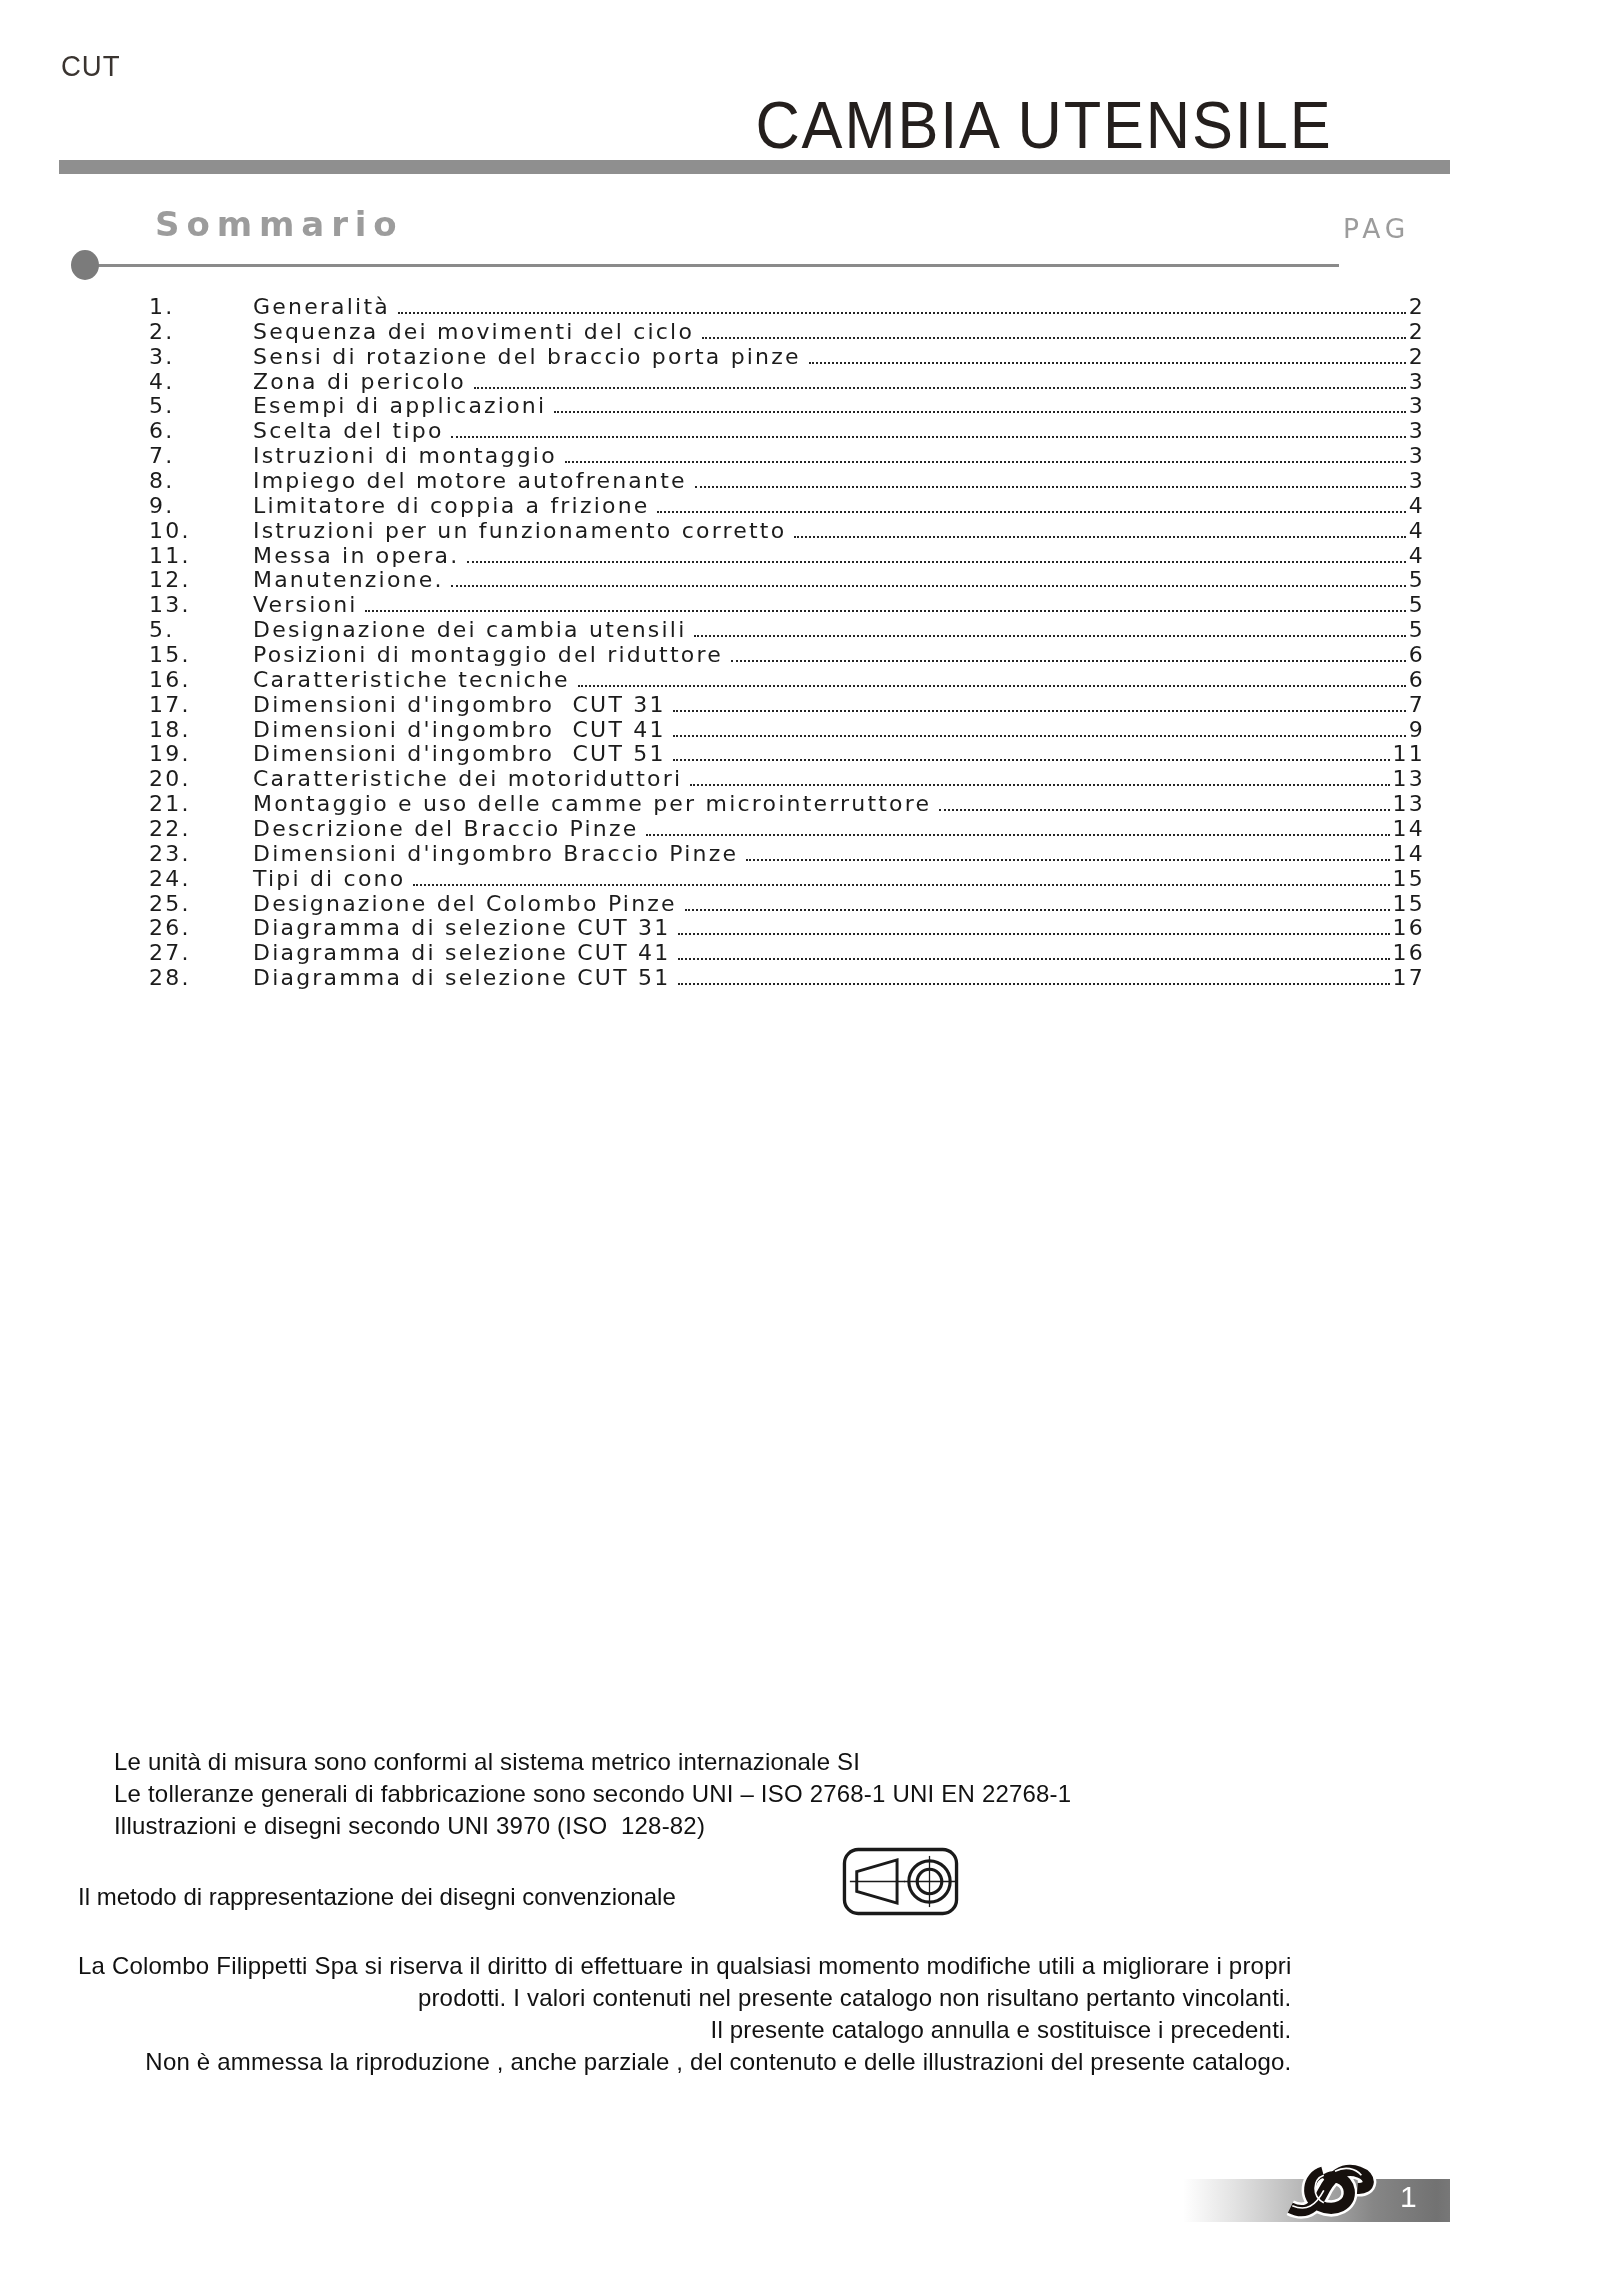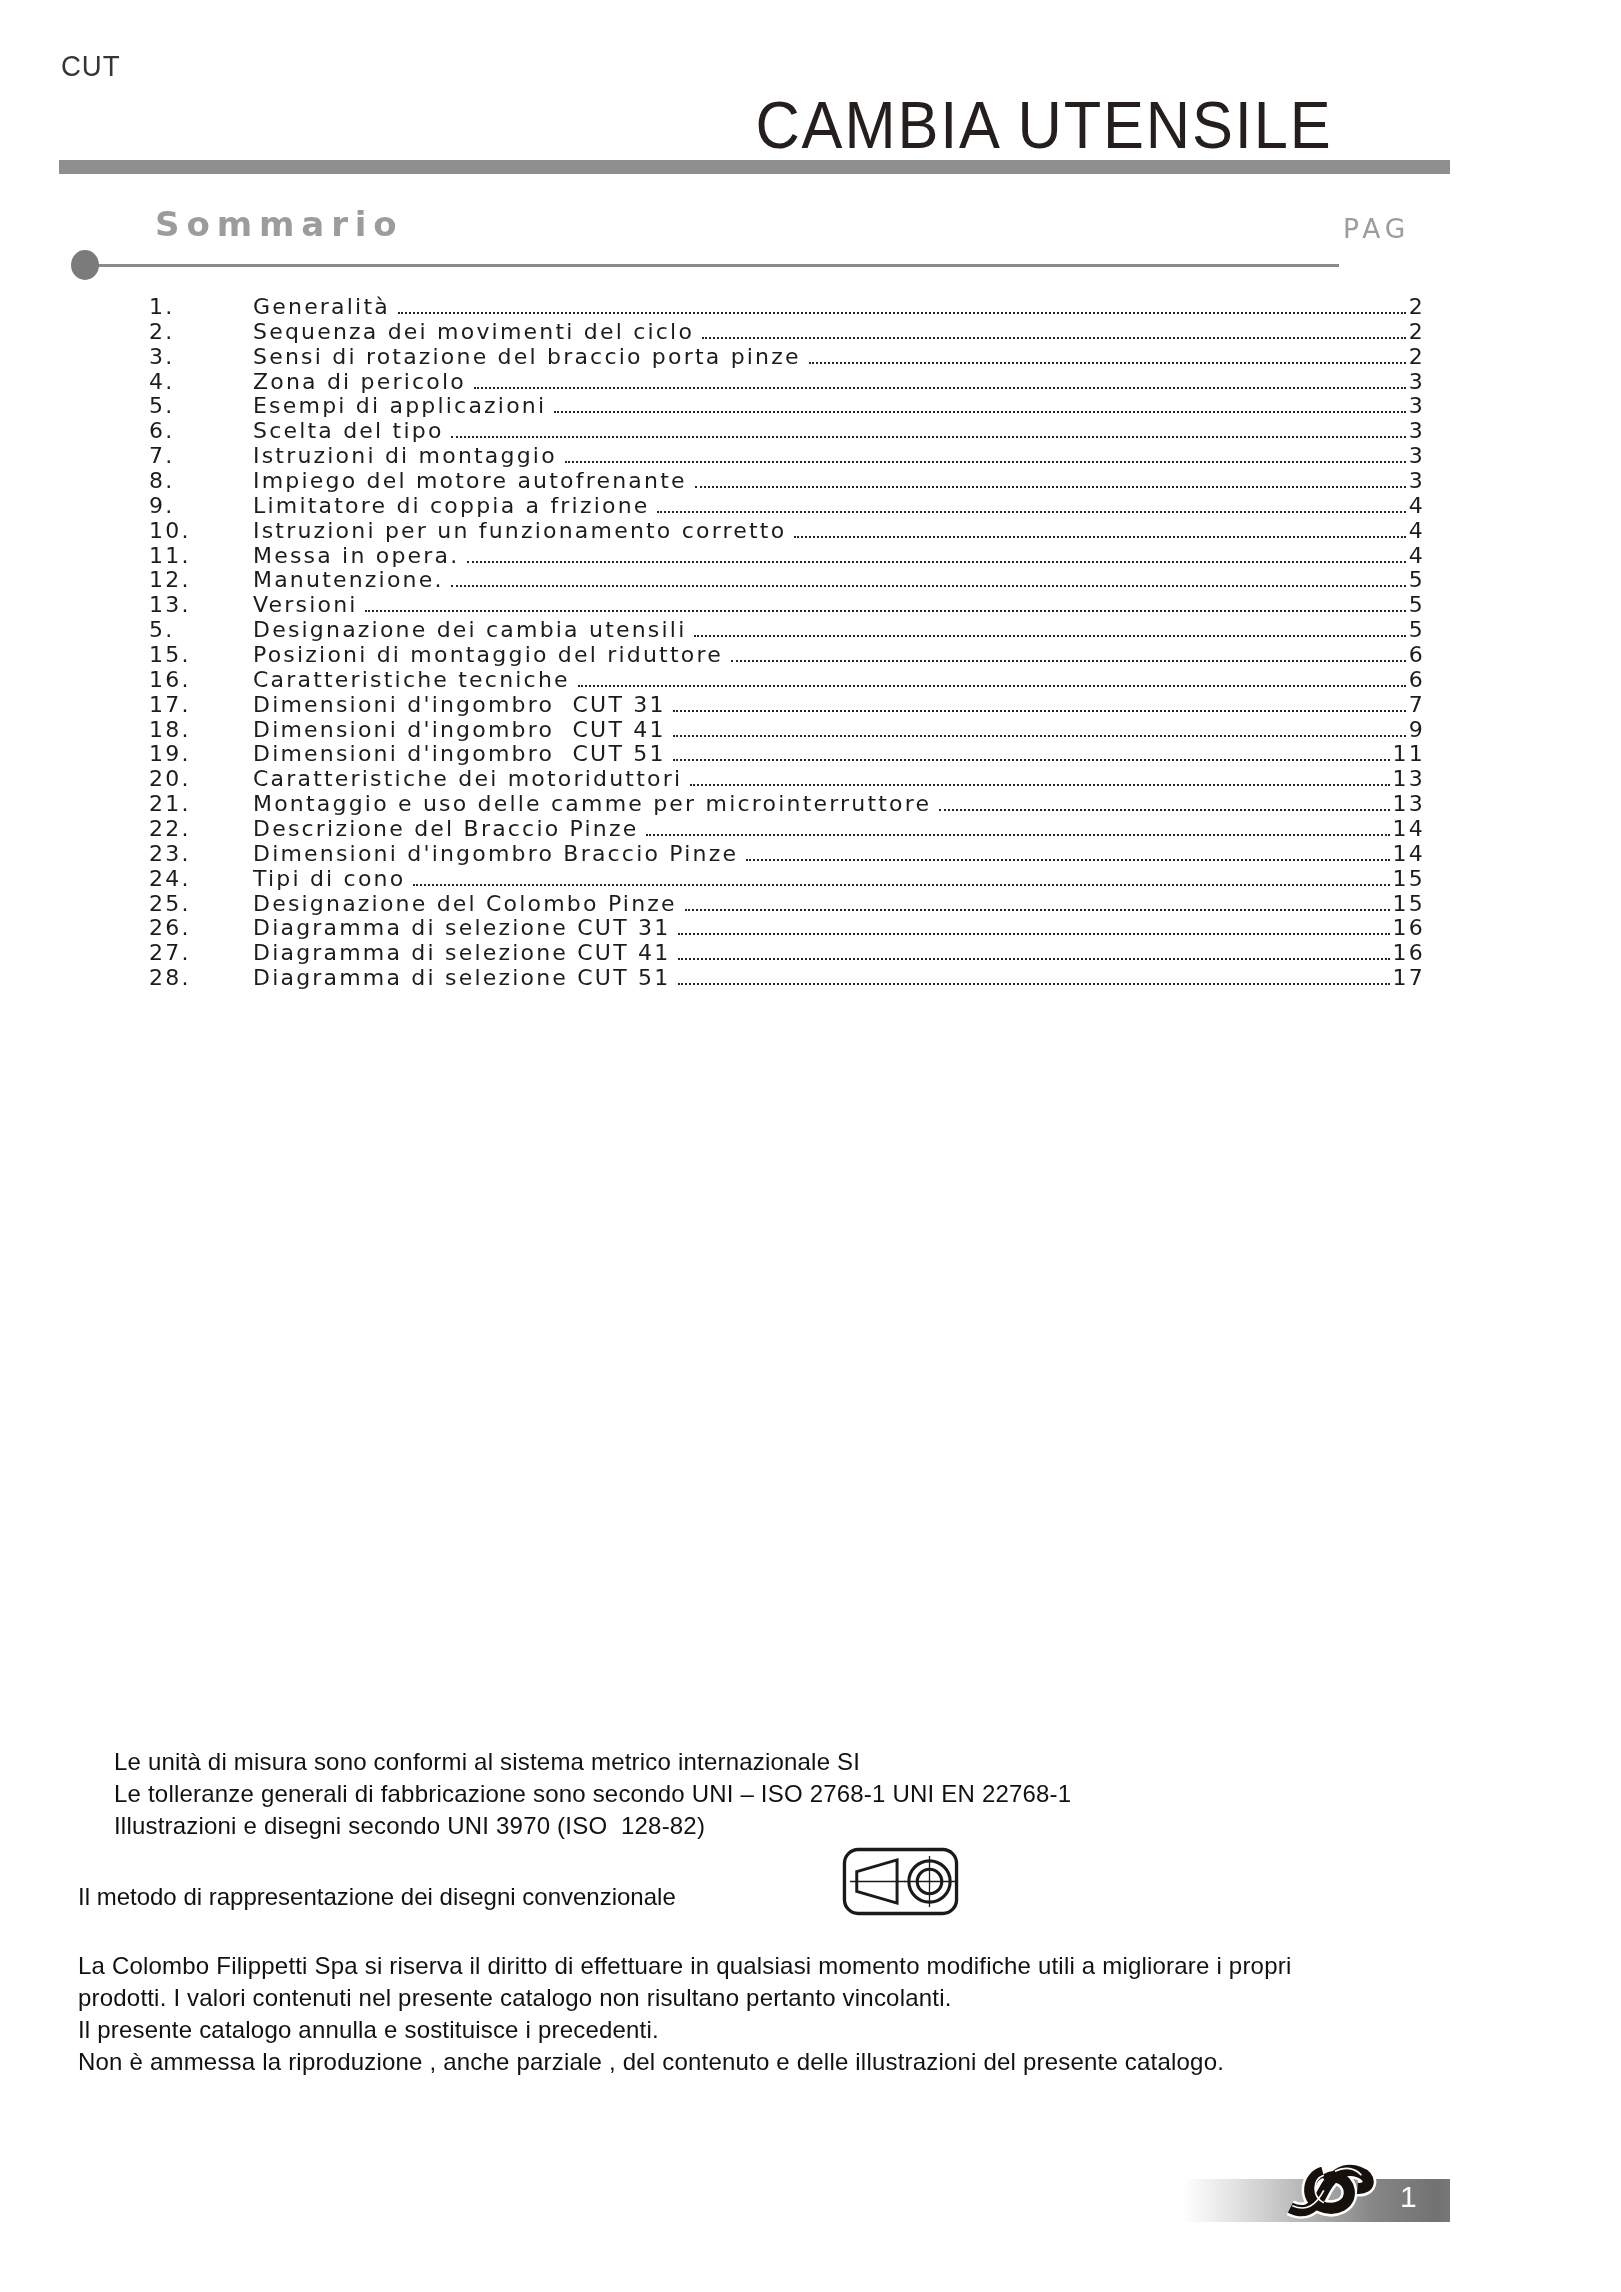--- a/index.html
+++ b/index.html
@@ -59,21 +59,21 @@
   }
   .notes-block .text-line{white-space:pre;}
   .method-line{
     position:absolute;left:78px;top:1883px;font-size:24px;color:#111;white-space:pre;
   }
   .projection-icon{position:absolute;left:842px;top:1847px;width:117px;height:69px;}
   .disclaimer-block{
     position:absolute;left:78px;top:1950px;font-size:24px;line-height:32px;
     color:#111;letter-spacing:0.2px;
   }
-  .disclaimer-block .text-line{white-space:pre;}
+  .disclaimer-block .text-line{white-space:pre;text-align:right;}
   
   .footer-bar{
     position:absolute;left:1183px;top:2179px;width:317px;height:43px;
     background:linear-gradient(90deg,#ffffff 0%,#e3e3e3 16%,#b6b6b6 38%,#868686 60%,#727272 80%,#8d8d8d 100%);
   }
   .brand-logo{position:absolute;left:1286px;top:2160px;width:102px;height:65px;}
   .page-number{
     position:absolute;left:1400px;top:2180px;font-size:30px;color:#ffffff;
     font-family:"Liberation Sans",sans-serif;
   }

